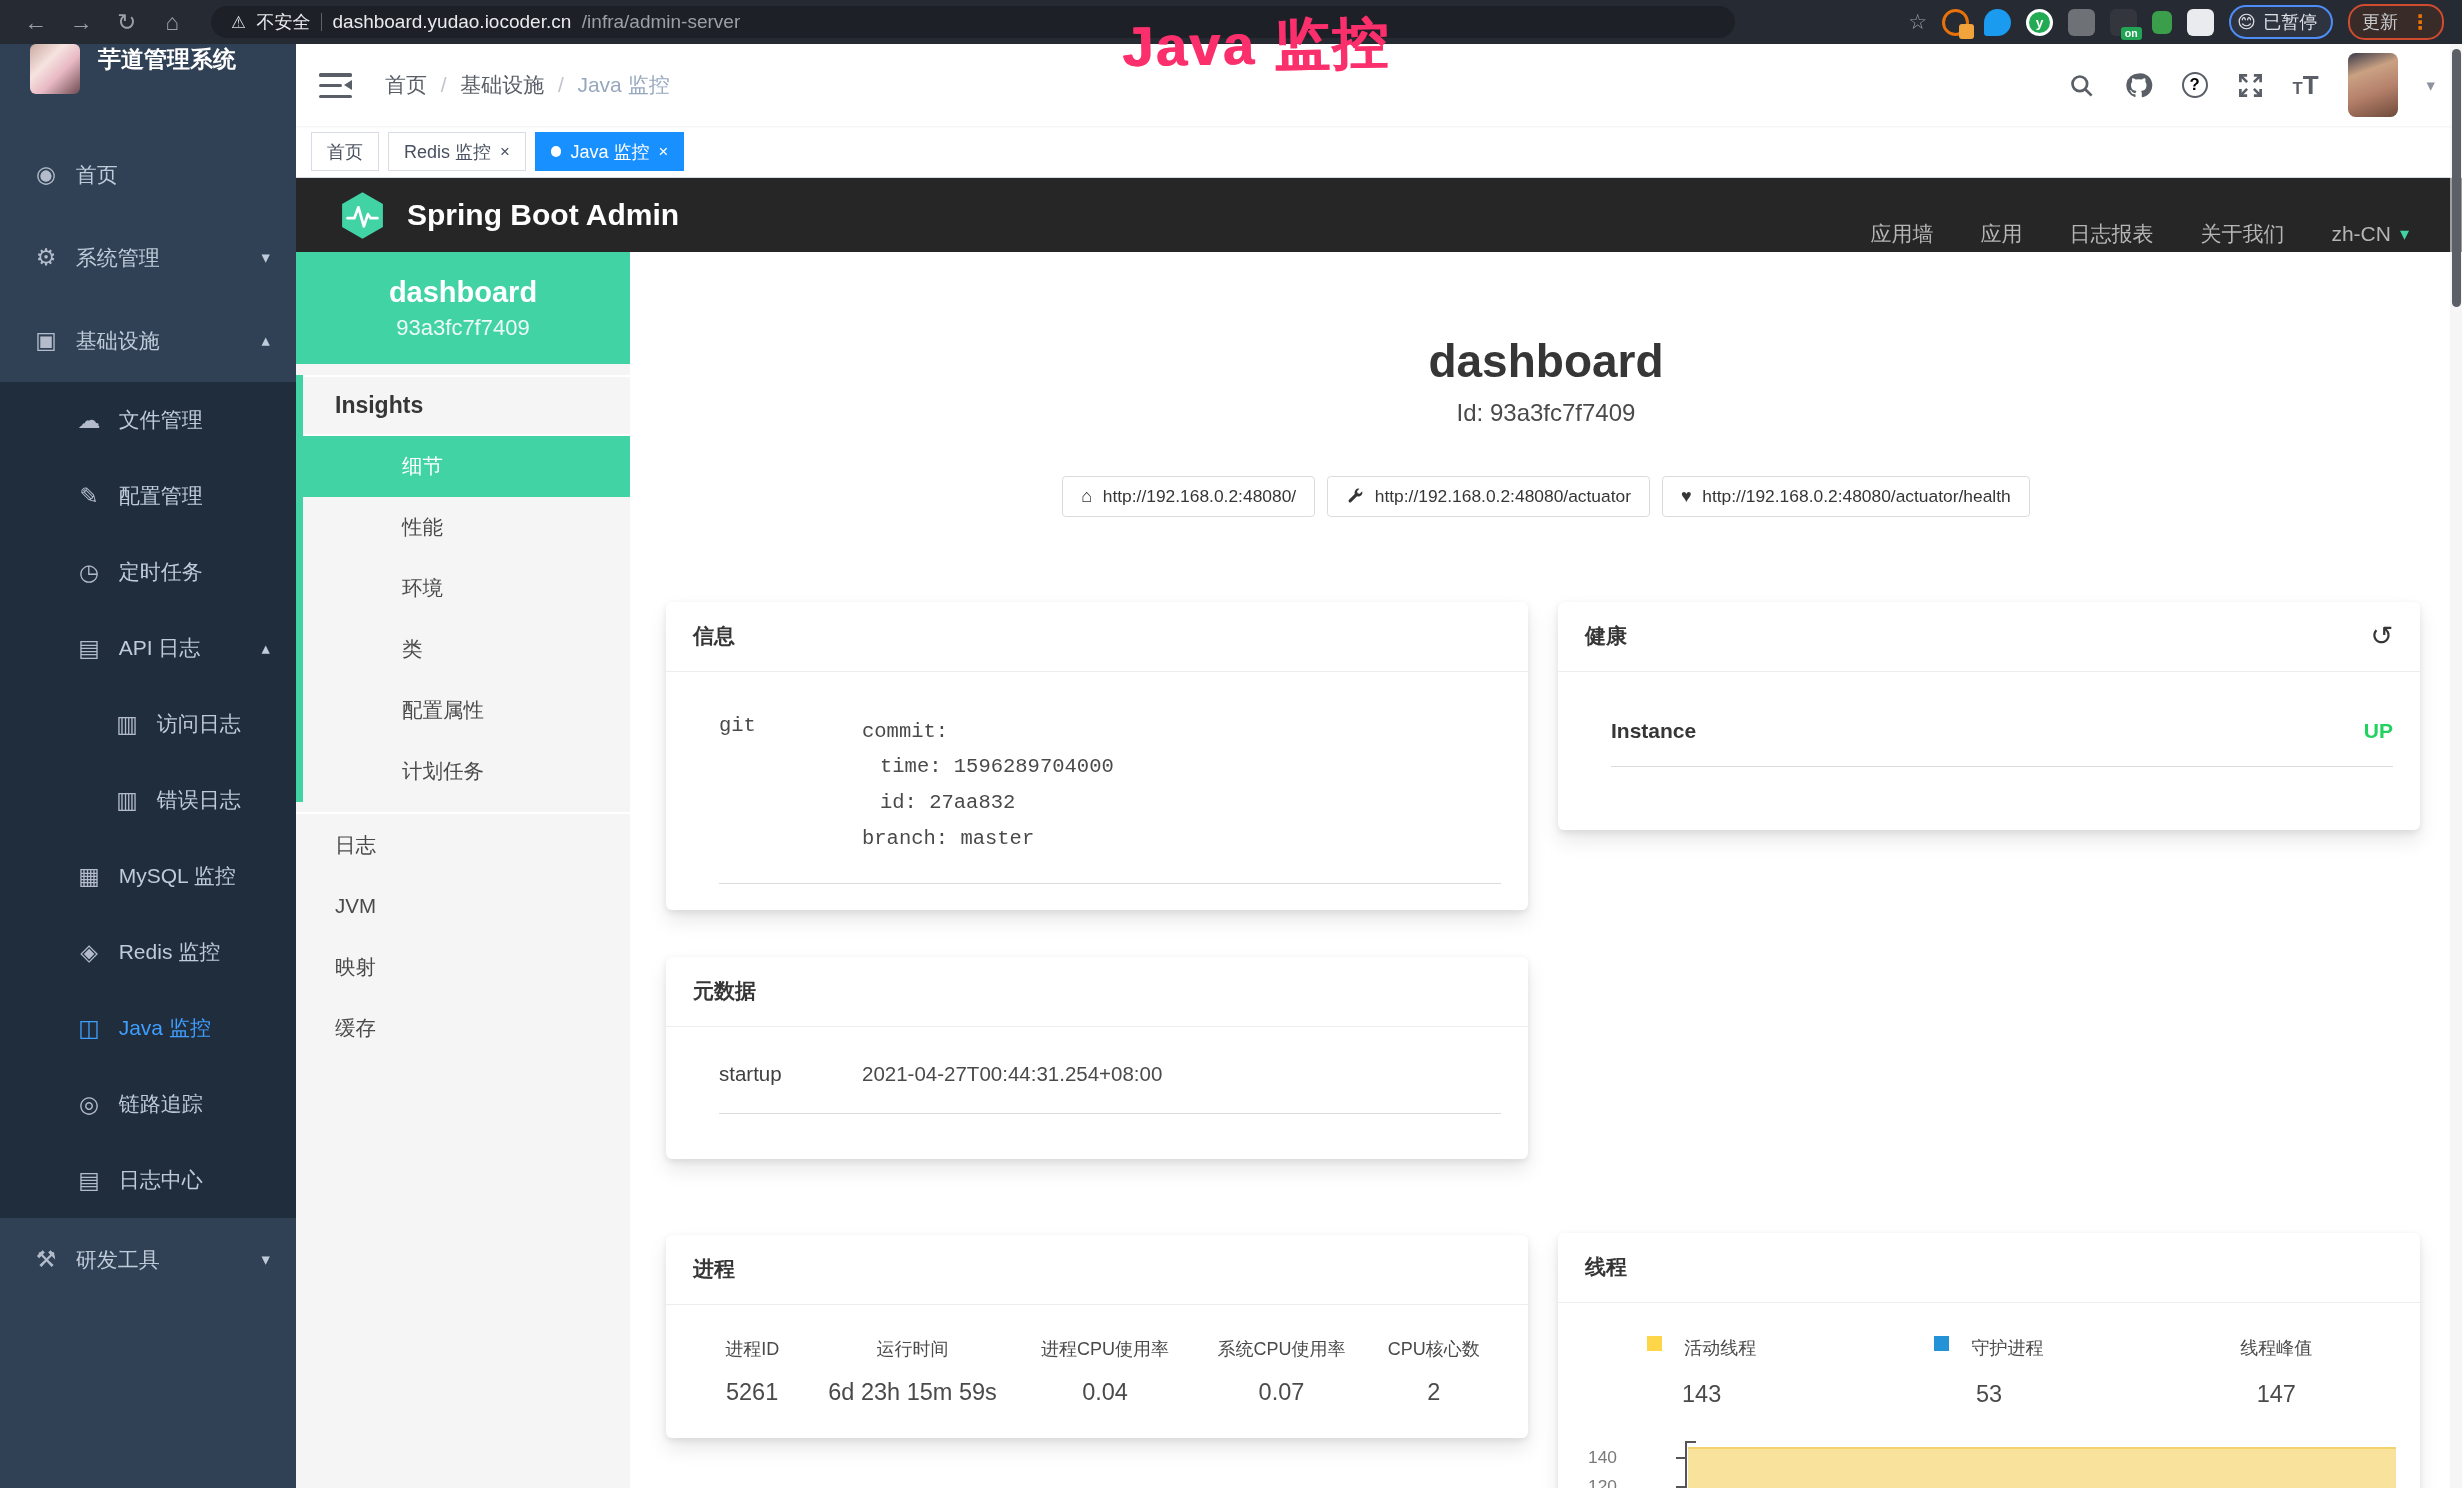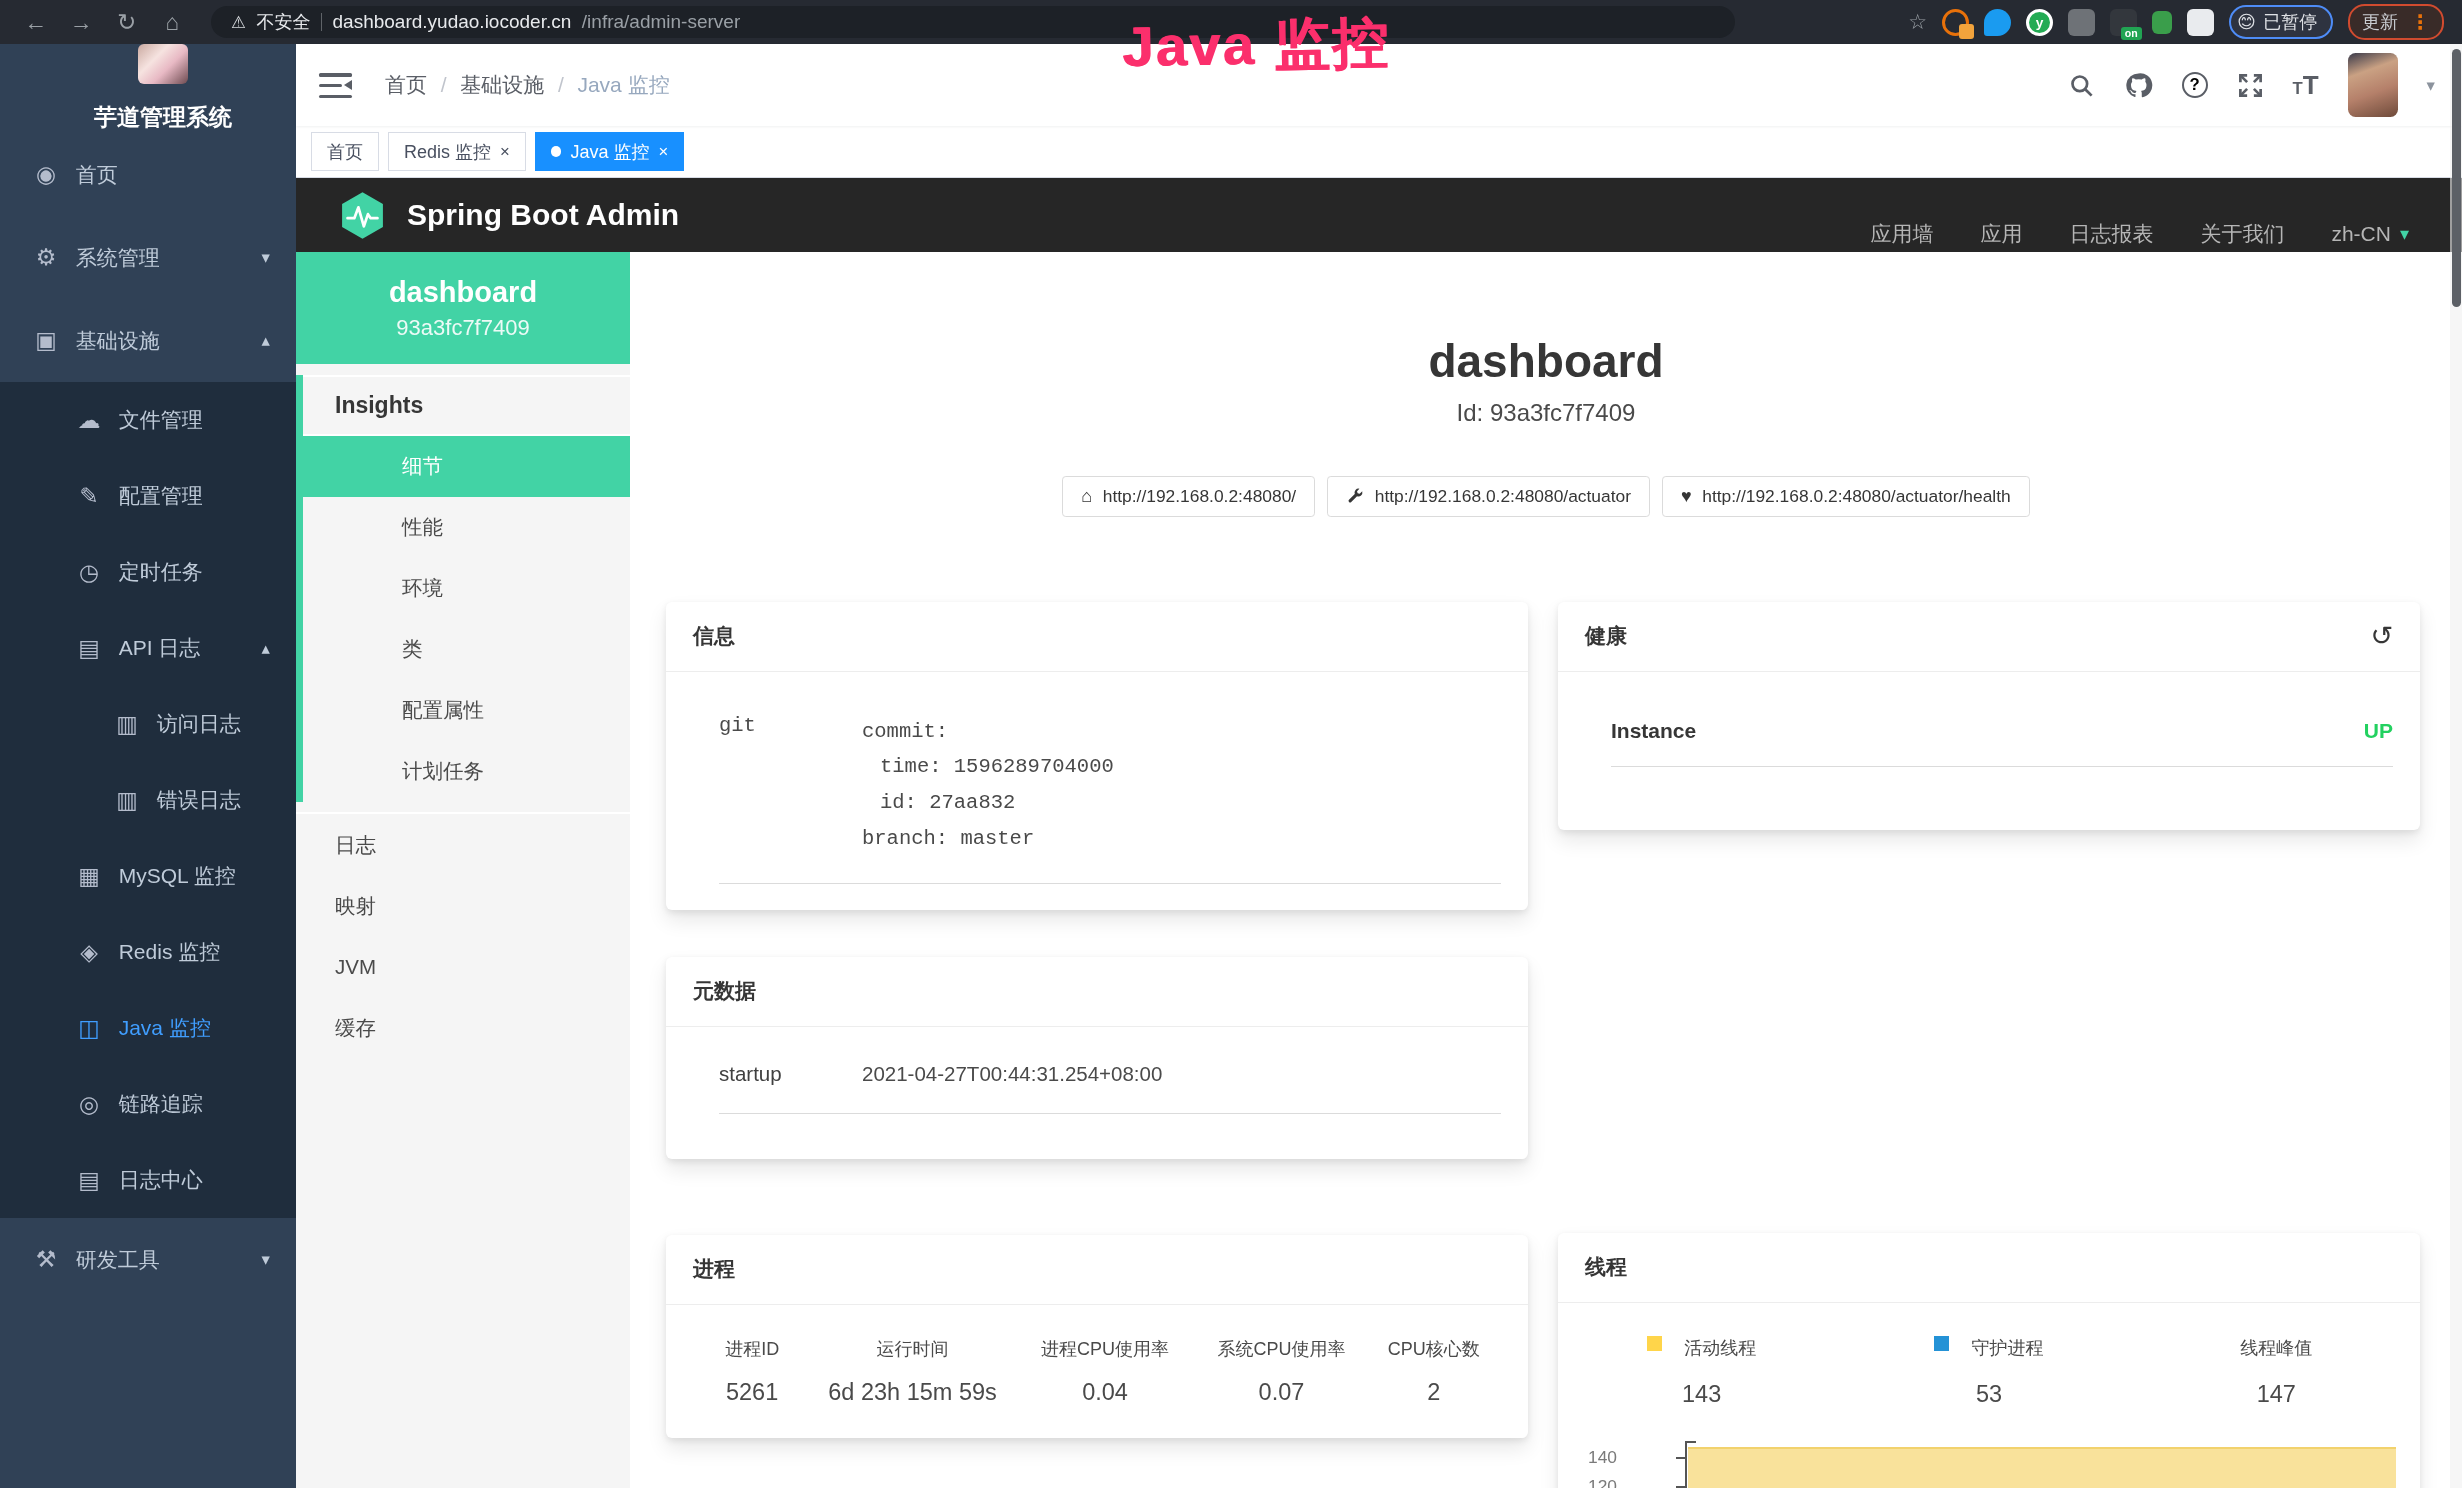--- a/index.html
+++ b/index.html
@@ -28,21 +28,21 @@
   .ext-on { background:#33373d; }
   .ext-leaf { background:#3a9e4b; width:20px; height:23px; }
   .ext-puzzle { background:#e9ebee; }
   .paused-pill { display:flex; align-items:center; gap:7.6px; border:2.3px solid #4e8cf7; border-radius:20px; padding:3px 13.7px 3px 6px; color:#dfe1e5; font-size:18px; background:#2e3340; }
   .update-btn { display:flex; align-items:center; gap:12px; border:2.3px solid #d14b2f; border-radius:16.7px; padding:3.8px 12px; color:#c9ccd1; font-size:18px; background:#392b28; }
   .update-dots { color:#e8710a; font-size:20px; font-weight:700; }
 
   
   .app { display:flex; height:1445px; }
   .sidebar { width:296px; background:#304156; flex-shrink:0; overflow:hidden; }
-  .logo-row { height:89px; display:flex; align-items:center; gap:18px; padding-left:30px;flex-direction:column; }
+  .logo-row { height:89px; display:flex; gap:18px; padding-left:30px; }
   .logo-img { width:50px; height:50px; border-radius:6px; background:linear-gradient(135deg,#caa9a0 0%,#f6e3e0 35%,#e8b9c4 60%,#6d4a50 100%); }
   .logo-title { color:#fff; font-size:23px; font-weight:700; }
   .m-item { height:83px; display:flex; align-items:center; color:#bfcbd9; font-size:21px; position:relative; cursor:pointer; }
   .m-item .mi-ico { width:26px; text-align:center; margin-left:33px; margin-right:16.7px; color:#b4bccc; font-size:23px; }
   .m-item .chev { position:absolute; right:26px; color:#bfcbd9; font-size:16.7px; }
   .submenu { background:#1f2d3d; }
   .submenu .m-item { height:76px; }
   .submenu .m-item .mi-ico { margin-left:76px; }
   .submenu .m-item.lvl3 .mi-ico { margin-left:114px; }
   .m-item.active, .m-item.active .mi-ico { color:#409eff; }
@@ -356,22 +356,22 @@
             <div class="insights-label">Insights</div>
             <div class="s-item active">细节</div>
             <div class="s-item">性能</div>
             <div class="s-item">环境</div>
             <div class="s-item">类</div>
             <div class="s-item">配置属性</div>
             <div class="s-item">计划任务</div>
           </div>
           <div class="s-root-wrap">
             <div class="s-root">日志</div>
+            <div class="s-root">JVM</div>
             <div class="s-root">映射</div>
-            <div class="s-root">JVM</div>
             <div class="s-root">缓存</div>
           </div>
         </div>
 
         <div class="sba-main">
           <div class="m-title">dashboard</div>
           <div class="m-id">Id: 93a3fc7f7409</div>
           <div class="endpoints">
             <span class="ep-btn">
               <span class="ep-ico">⌂</span>

